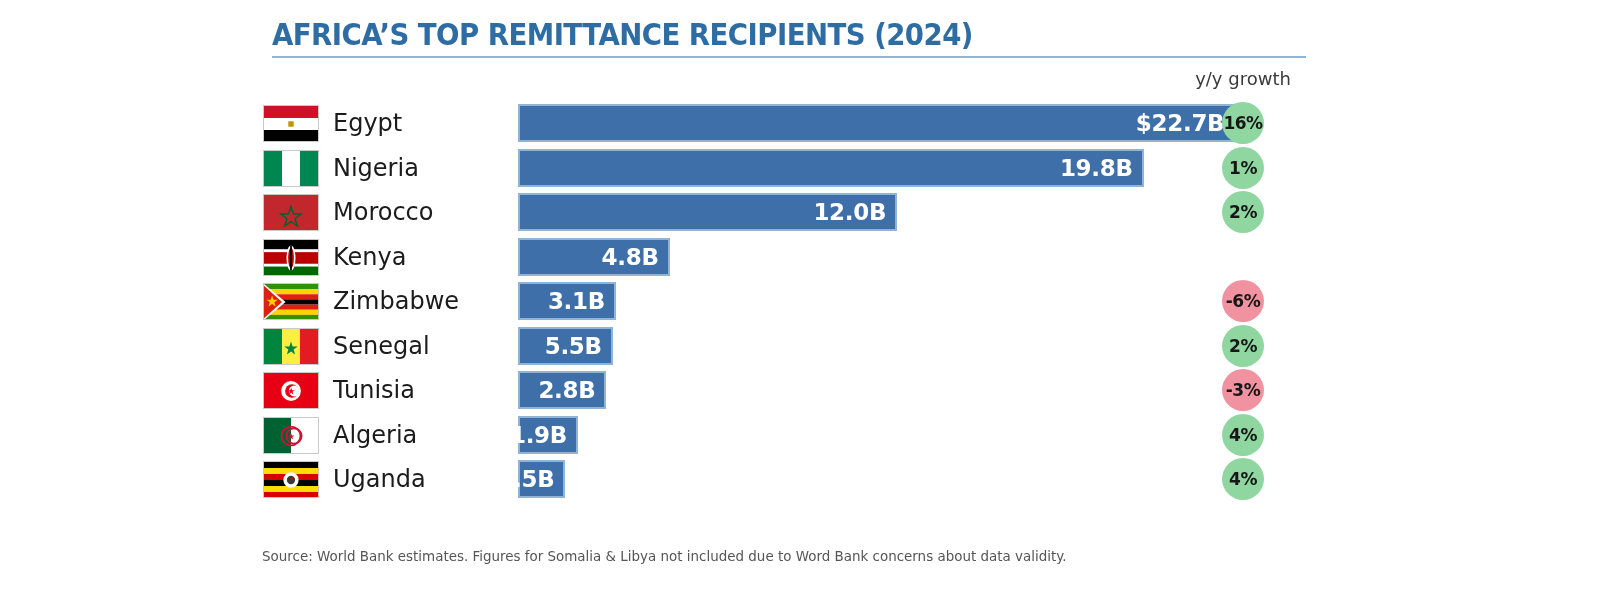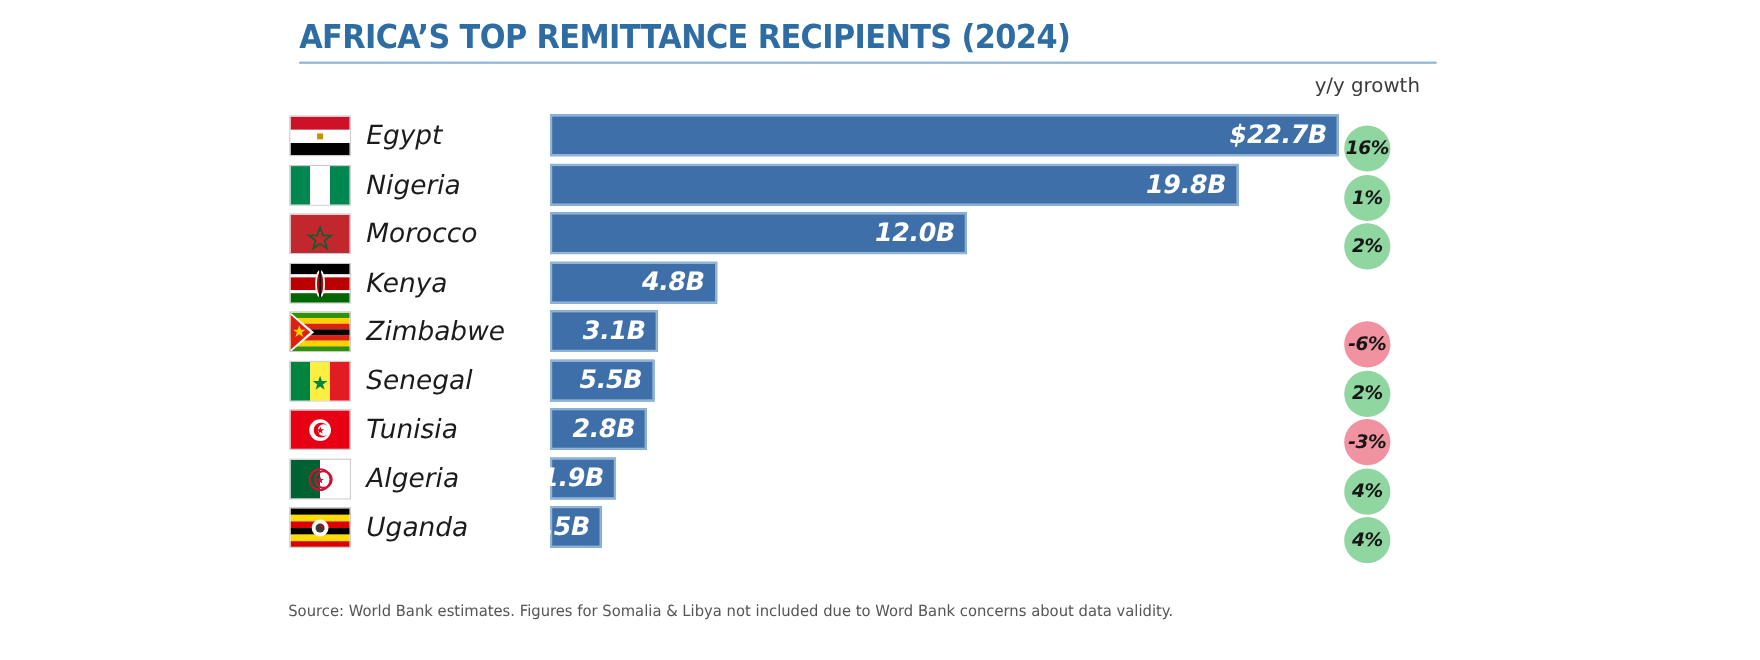--- a/index.html
+++ b/index.html
@@ -58,21 +58,20 @@
     color: #3a3a3a;
     white-space: nowrap;
   }
 
   
   .rows {
     position: absolute;
     left: 0;
     top: 101px;
     width: 1360px;
-    font-style: italic;
   }
   .row {
     position: relative;
     height: 44.5px;
   }
 
   
   .flag {
     position: absolute;
     left: 263px;
@@ -98,21 +97,21 @@
     line-height: 44.5px;
     font-family: "DejaVu Sans", sans-serif;
     font-size: 24px;
     color: #1b1b1b;
     white-space: nowrap;
   }
 
   
   .bar-track {
     position: absolute;
-    left: 452px;
+    left: 470px;
     top: 3px;
     height: 38px;
     padding-left: 48px;
   }
   .bar {
     position: relative;
     height: 38px;
     box-sizing: border-box;
     background: #3F6FA8;
     border: 2px solid #8FB4D6;
@@ -127,21 +126,21 @@
     color: #ffffff;
     padding-right: 9px;
     white-space: nowrap;
     letter-spacing: -0.3px;
   }
 
   
   .badge-cell {
     position: absolute;
     left: 1188px;
-    top: 12px;
+    top: 0;
     width: 110px;
     height: 44.5px;
     display: flex;
     align-items: center;
     justify-content: center;
   }
   .badge {
     width: 42px;
     height: 42px;
     border-radius: 50%;

